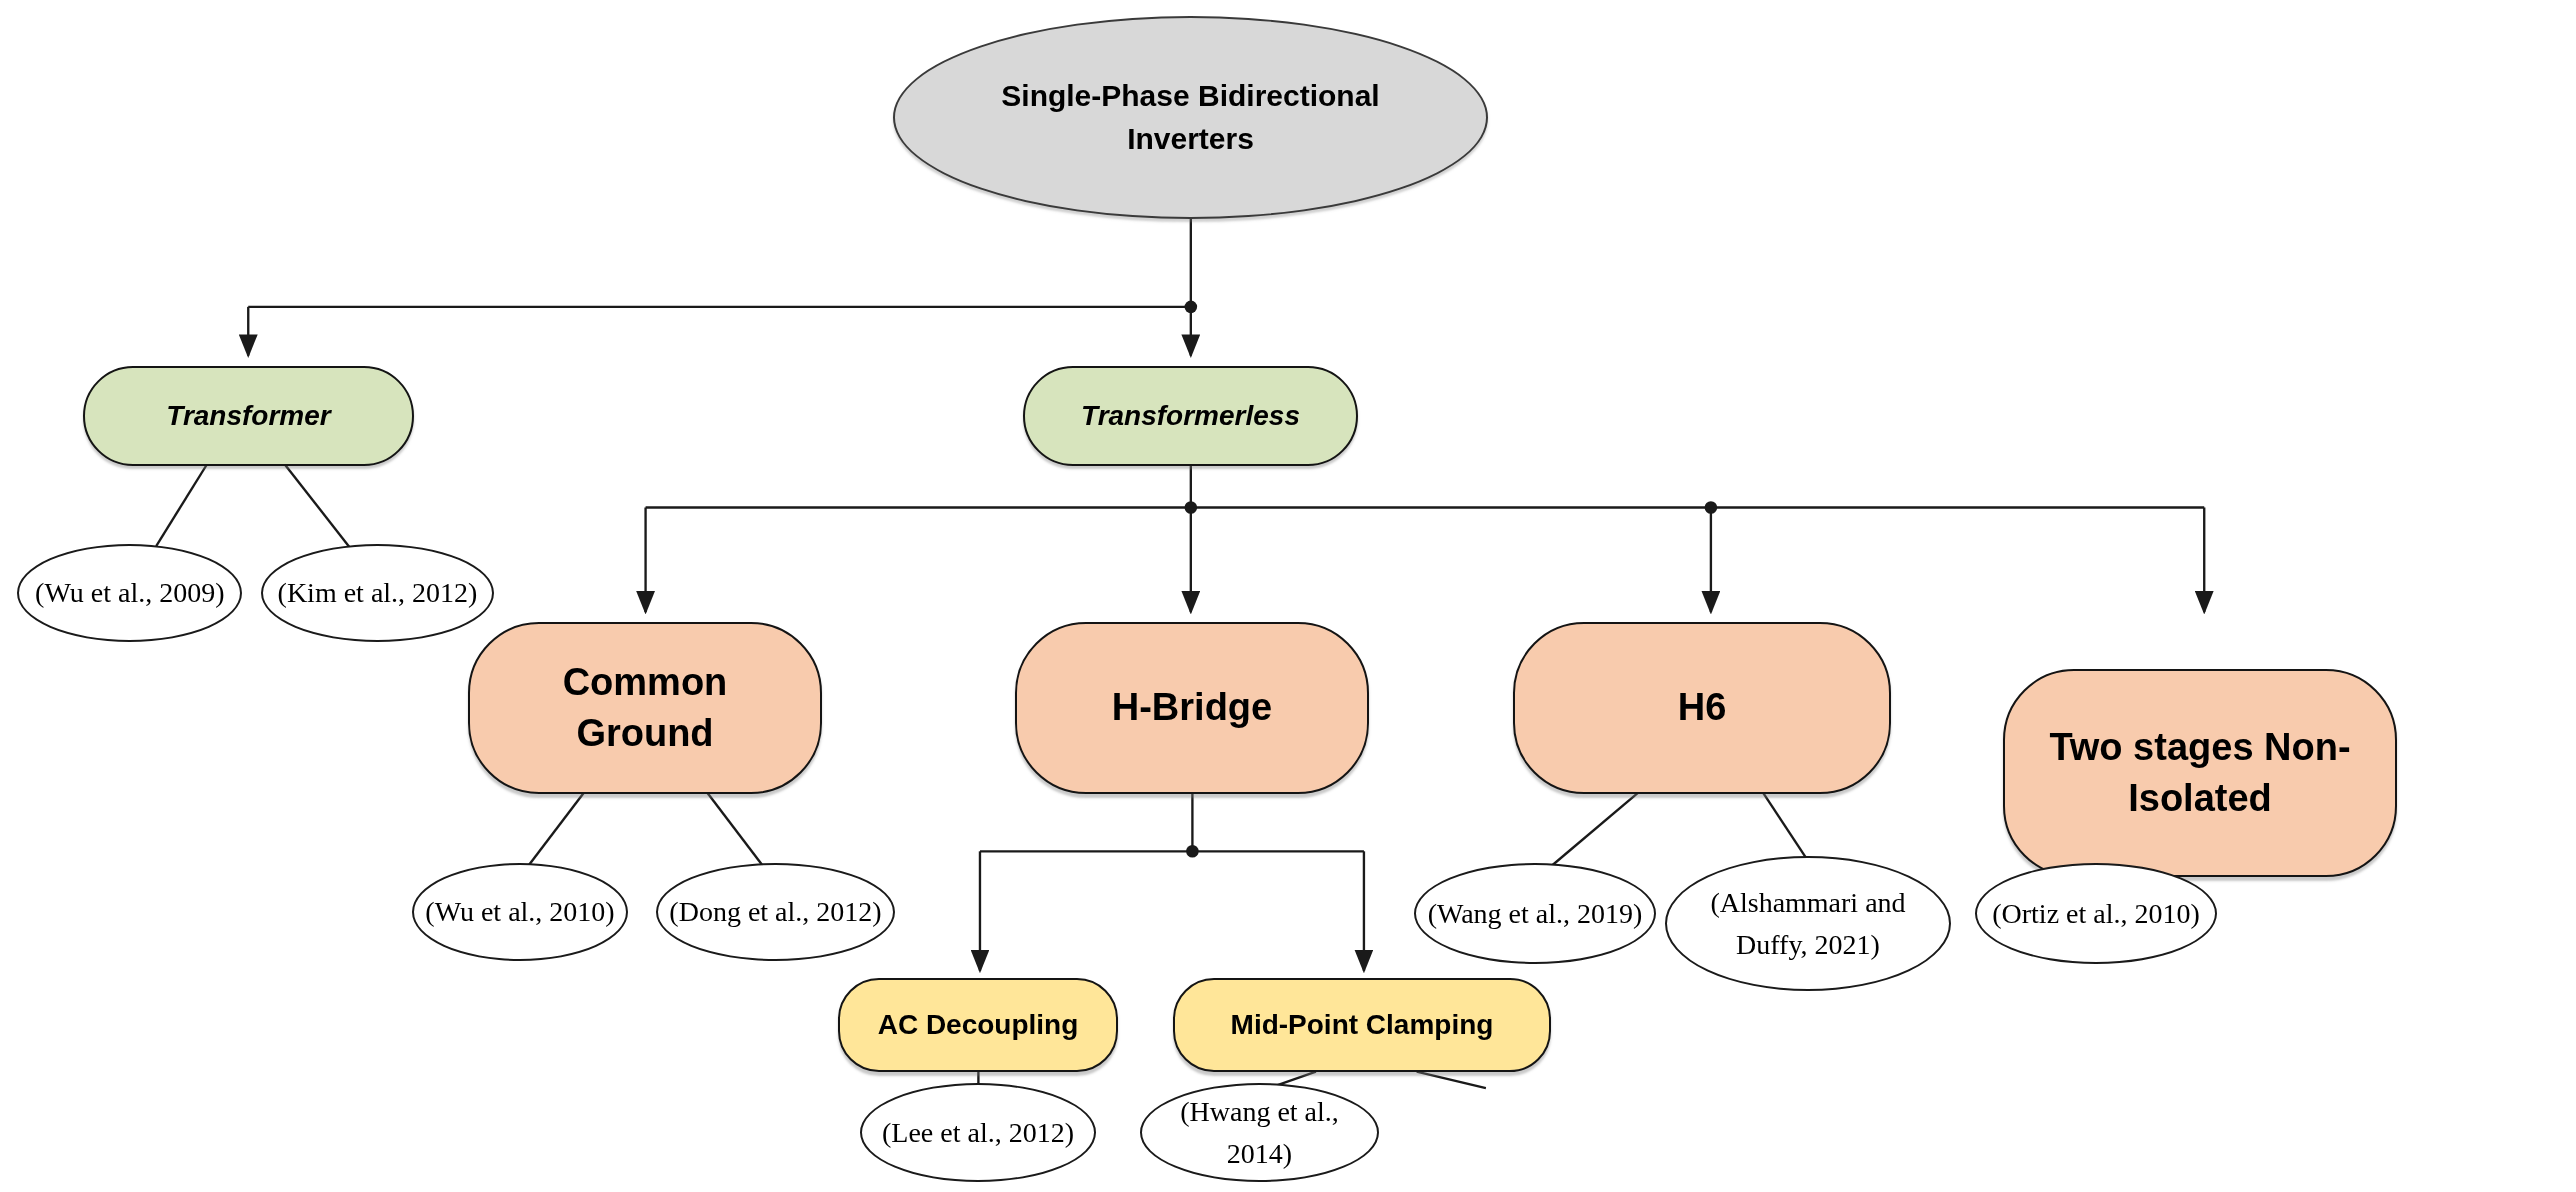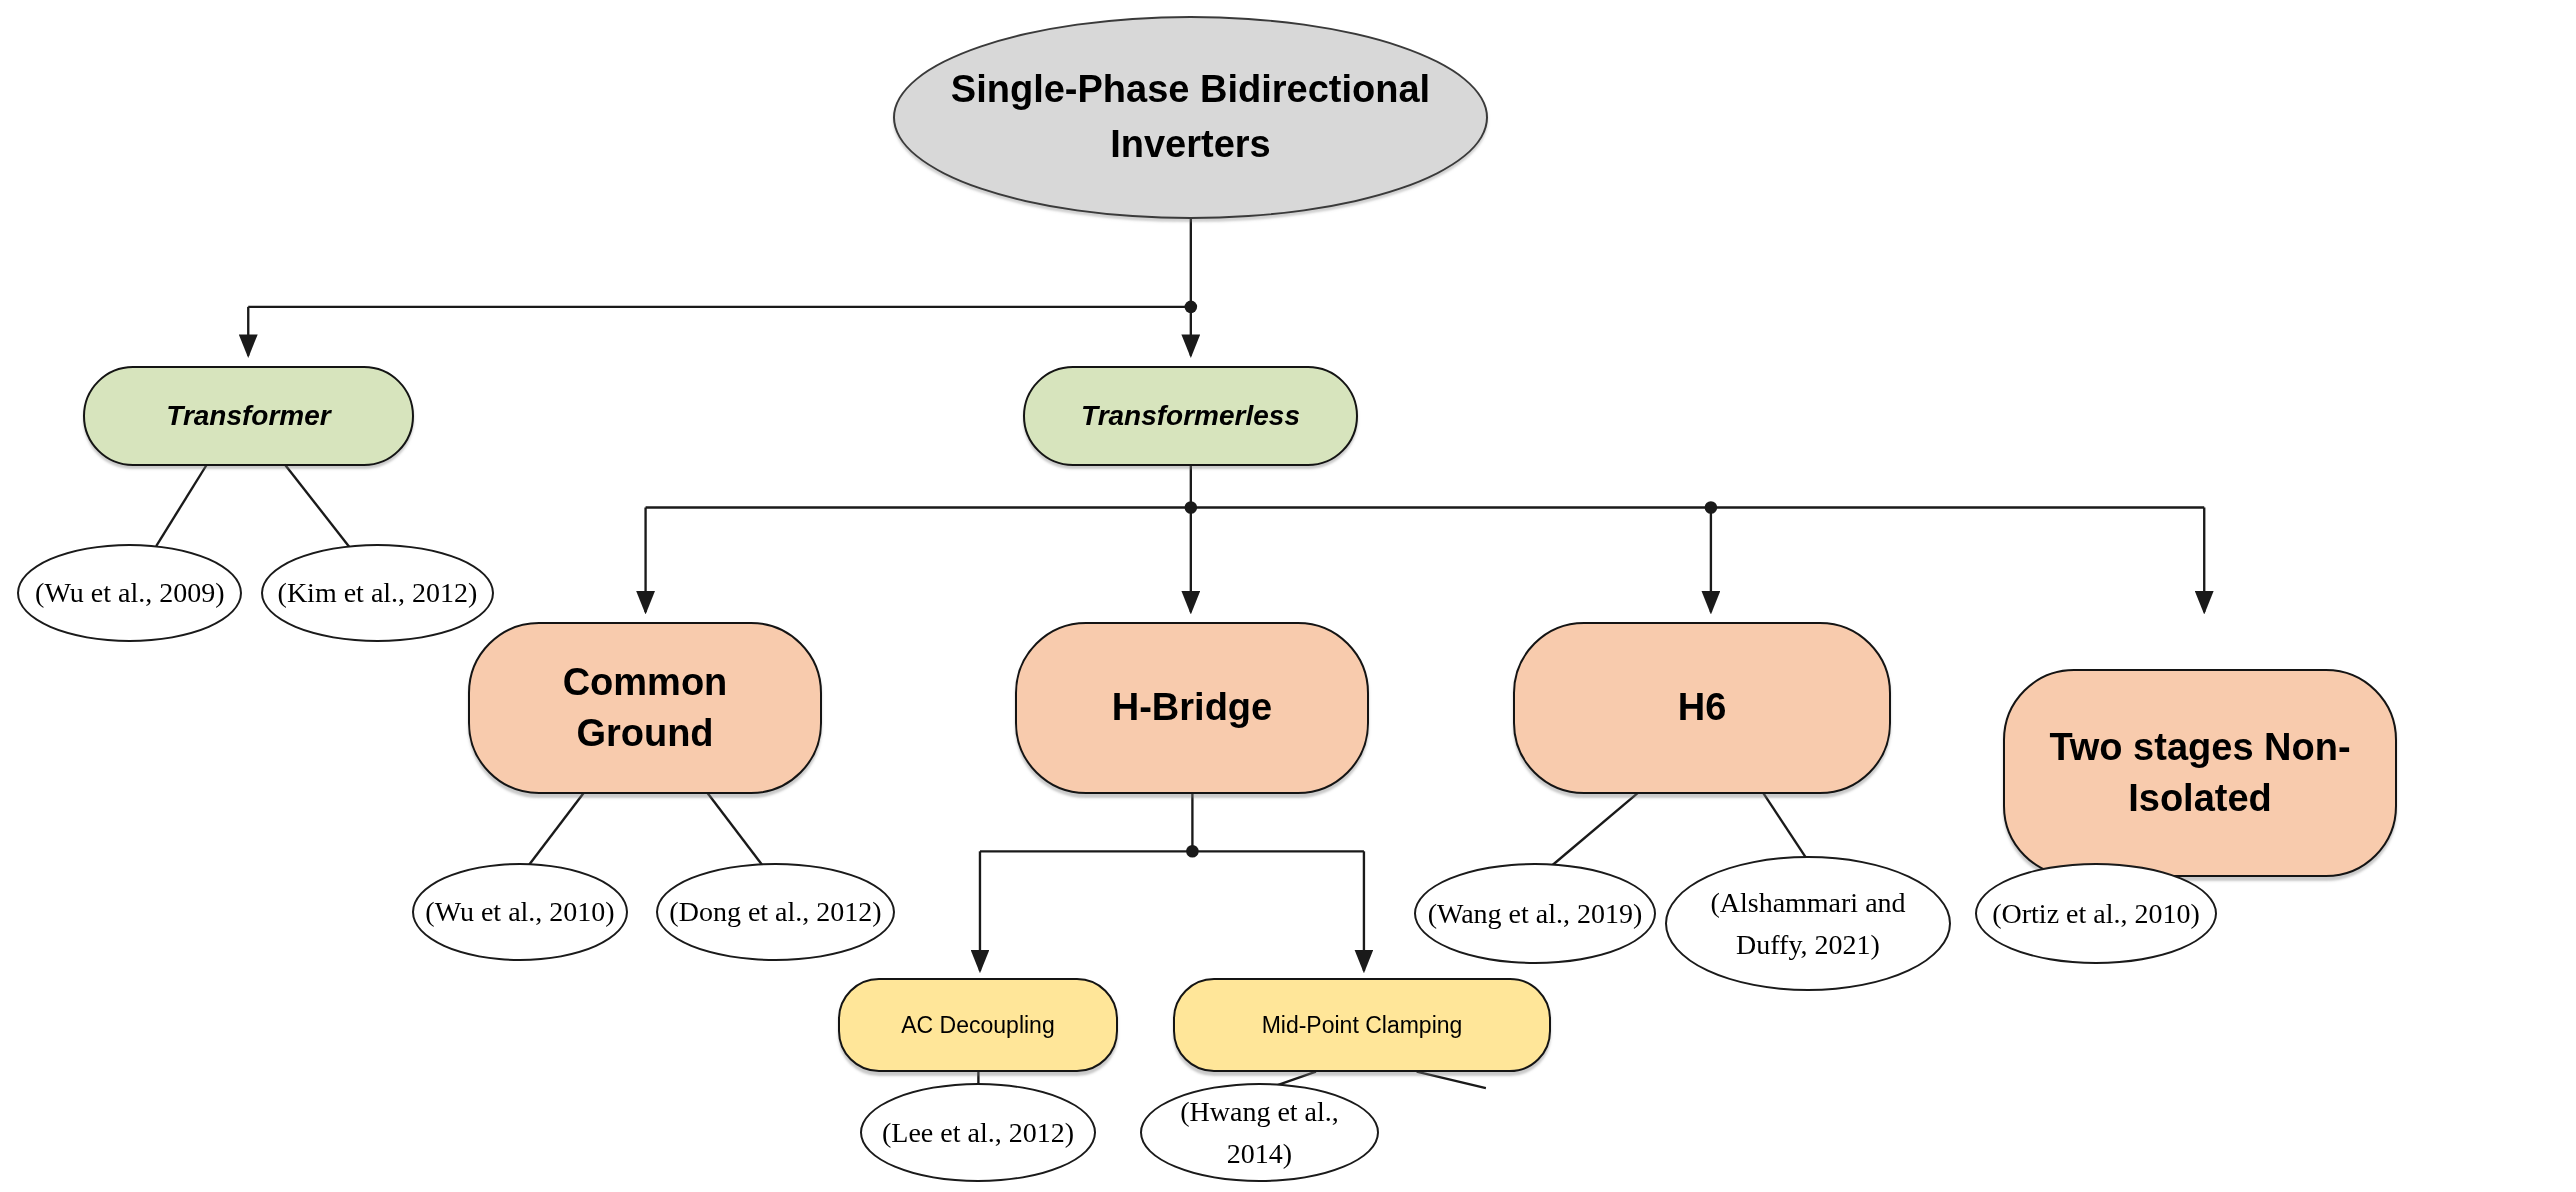--- a/index.html
+++ b/index.html
@@ -9,36 +9,36 @@
   }
   svg.wires{position:absolute;left:0;top:0;z-index:1;}
   .node{
     position:absolute;z-index:2;display:flex;align-items:center;justify-content:center;
     text-align:center;box-sizing:border-box;overflow-wrap:break-word;
   }
   .ellipse{border-radius:50%;}
   .pill{border-radius:55px;}
   .root-node{
     background:var(--root_fill,#d8d8d8);border:2.4px solid #3a3a3a;
-    font-weight:700;font-size:38px;line-height:1.45;padding:0 46px;
+    font-weight:700;font-size:30px;line-height:1.45;padding:0 46px;
     box-shadow:0 3.1px 2.4px rgba(120,120,120,.35);
   }
   .l1-node{
     background:var(--level1_fill,#d7e4bd);border:2.4px solid #141414;
     font-style:italic;font-weight:700;font-size:28px;
     box-shadow:0 3.1px 2.4px rgba(120,120,120,.4);
   }
   .l2-node{
     background:var(--level2_fill,#f8cbad);border:2.4px solid #141414;
     font-weight:600;font-size:38px;line-height:1.35;padding:0 23.6px;
     box-shadow:0 3.1px 2.4px rgba(120,120,120,.4);
   }
   .l3-node{
     background:var(--level3_fill,#ffe699);border:2.4px solid #141414;
-    font-weight:400;font-size:23px;
+    font-weight:700;font-size:28px;
     box-shadow:0 3.1px 2.4px rgba(120,120,120,.4);
     align-items:center;
   }
   .leaf-node{
     background:var(--leaf_fill,#ffffff);border:2.4px solid #1a1a1a;
     font-family:"Liberation Serif",serif;font-size:28px;line-height:1.5;padding:0 11px;
   }
 </style>
 </head>
 <body>

